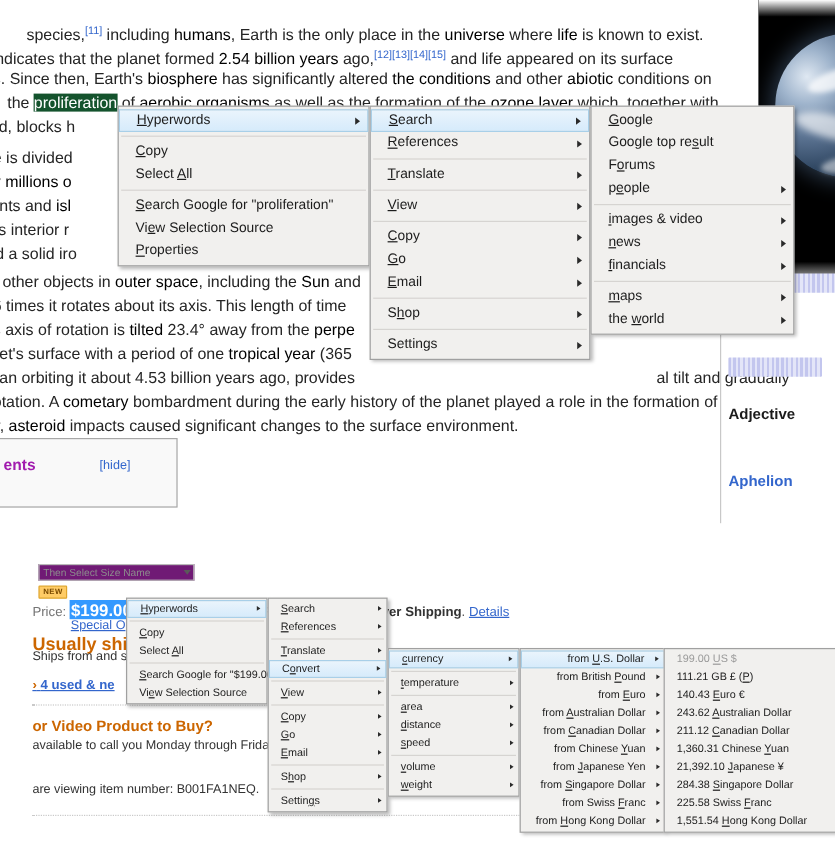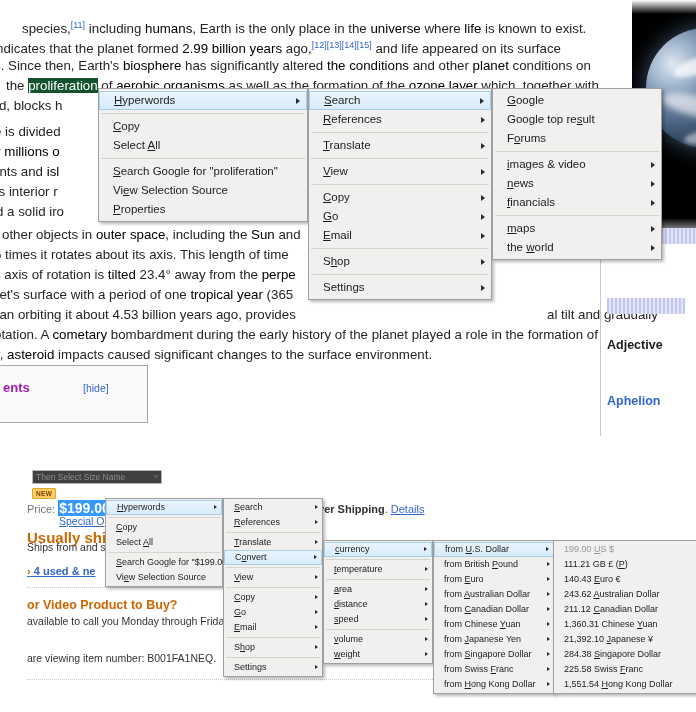--- a/index.html
+++ b/index.html
@@ -69,21 +69,21 @@
     position:absolute;left:142px;top:16px;font-size:10.5px;color:#3366cc;
   }
 
   
   #amazon-page{
     position:absolute;left:0;top:455px;width:696px;height:257px;
     background:#fff;font-size:11px;color:#333;overflow:hidden;
   }
   #size-select{
     position:absolute;left:32px;top:15px;width:130px;height:14px;
-    border:1px solid #b9b9b9;background:#404040;box-sizing:border-box;
+    border:1px solid #b9b9b9;background:#701a75;box-sizing:border-box;
     font-size:8.5px;color:#8d8d8d;padding:1px 12px 0 3px;white-space:nowrap;
   }
   #size-select .caret{
     position:absolute;right:2px;top:4px;width:0;height:0;
     border-left:3px solid transparent;border-right:3px solid transparent;border-top:4px solid #5a5a5a;
   }
   #new-badge{
     position:absolute;left:32px;top:33px;
     background:#ffcc66;border:1px solid #e0a62e;color:#7a4a00;
     font-size:6.5px;font-weight:bold;letter-spacing:.4px;padding:1px 3px;border-radius:1px;
@@ -144,32 +144,32 @@
 
   
   #menu-hyperwords-top{left:98px;top:88px;width:210px;}
   #menu-actions-top{left:308px;top:88px;width:184px;}
   #menu-search-top{left:492px;top:88px;width:170px;}
 
   
   #menu-hyperwords-bottom{left:105px;top:498px;width:118px;}
   #menu-actions-bottom{left:223px;top:498px;width:100px;}
   #menu-convert-bottom{left:323px;top:540px;width:110px;}
-  #menu-from-bottom{left:433px;top:540px;width:122px;}
+  #menu-from-bottom{left:433px;top:540px;width:122px;text-align:right;}
   #menu-values-bottom{left:553px;top:540px;width:156px;}
 </style>
 </head>
 <body>
 
 <div id="wiki-article">
 
   <div id="wiki-text">
       <div class="wline" style="left: 22px; top: 18px;">species,<sup>[11]</sup> including <a>humans</a>, Earth is the only place in the <a>universe</a> where <a>life</a> is known to exist.</div>
-      <div class="wline" style="left: -4px; top: 38px;">ndicates that the planet formed <a>2.99 billion years</a> ago,<sup>[12][13][14][15]</sup> and life appeared on its surface</div>
-      <div class="wline" style="left: -6px; top: 58px;">s. Since then, Earth's <a>biosphere</a> has significantly altered <a>the conditions</a> and other <a>planet</a> conditions on</div>
+      <div class="wline" style="left: -4px; top: 38px;">ndicates that the planet formed <a>2.54 billion years</a> ago,<sup>[12][13][14][15]</sup> and life appeared on its surface</div>
+      <div class="wline" style="left: -6px; top: 58px;">s. Since then, Earth's <a>biosphere</a> has significantly altered <a>the conditions</a> and other <a>abiotic</a> conditions on</div>
       <div class="wline" style="left: 6px; top: 78px;">the <span class="sel">proliferation</span> of <a>aerobic organisms</a> as well as the formation of the <a>ozone layer</a> which, together with</div>
       <div class="wline" style="left: -4px; top: 98px;">ld, blocks h</div>
       <div class="wline" style="left: -6px; top: 124px;">e is divided</div>
       <div class="wline" style="left: -6px; top: 144px;">y <a>millions o</a></div>
       <div class="wline" style="left: -8px; top: 164px;">ents and <a>isl</a></div>
       <div class="wline" style="left: -4px; top: 184px;">'s interior r</div>
       <div class="wline" style="left: -4px; top: 204px;">d a solid iro</div>
       <div class="wline" style="left: 2px; top: 227px;">other objects in <a>outer space</a>, including the <a>Sun</a> and</div>
       <div class="wline" style="left: -6px; top: 247px;">6 times it rotates about its axis. This length of time</div>
       <div class="wline" style="left: -6px; top: 267px;">s axis of rotation is <a>tilted</a> 23.4° away from the <a>perpe</a></div>
@@ -263,20 +263,21 @@
     <div class="sep"></div>
     <div class="mi"><span>S<u>h</u>op</span><span class="arr"></span></div>
     <div class="sep"></div>
     <div class="mi"><span>Settin<u>g</u>s</span><span class="arr"></span></div>
   </div>
 
 <div class="menu" id="menu-search-top">
     <div class="mi"><span><u>G</u>oogle</span></div>
     <div class="mi"><span>Google top re<u>s</u>ult</span></div>
     <div class="mi"><span>F<u>o</u>rums</span></div>
+    <div class="mi"><span>p<u>e</u>ople</span><span class="arr"></span></div>
     <div class="sep"></div>
     <div class="mi"><span><u>i</u>mages &amp; video</span><span class="arr"></span></div>
     <div class="mi"><span><u>n</u>ews</span><span class="arr"></span></div>
     <div class="mi"><span><u>f</u>inancials</span><span class="arr"></span></div>
     <div class="sep"></div>
     <div class="mi"><span><u>m</u>aps</span><span class="arr"></span></div>
     <div class="mi"><span>the <u>w</u>orld</span><span class="arr"></span></div>
   </div>
 
 <div class="menu small" id="menu-hyperwords-bottom">

